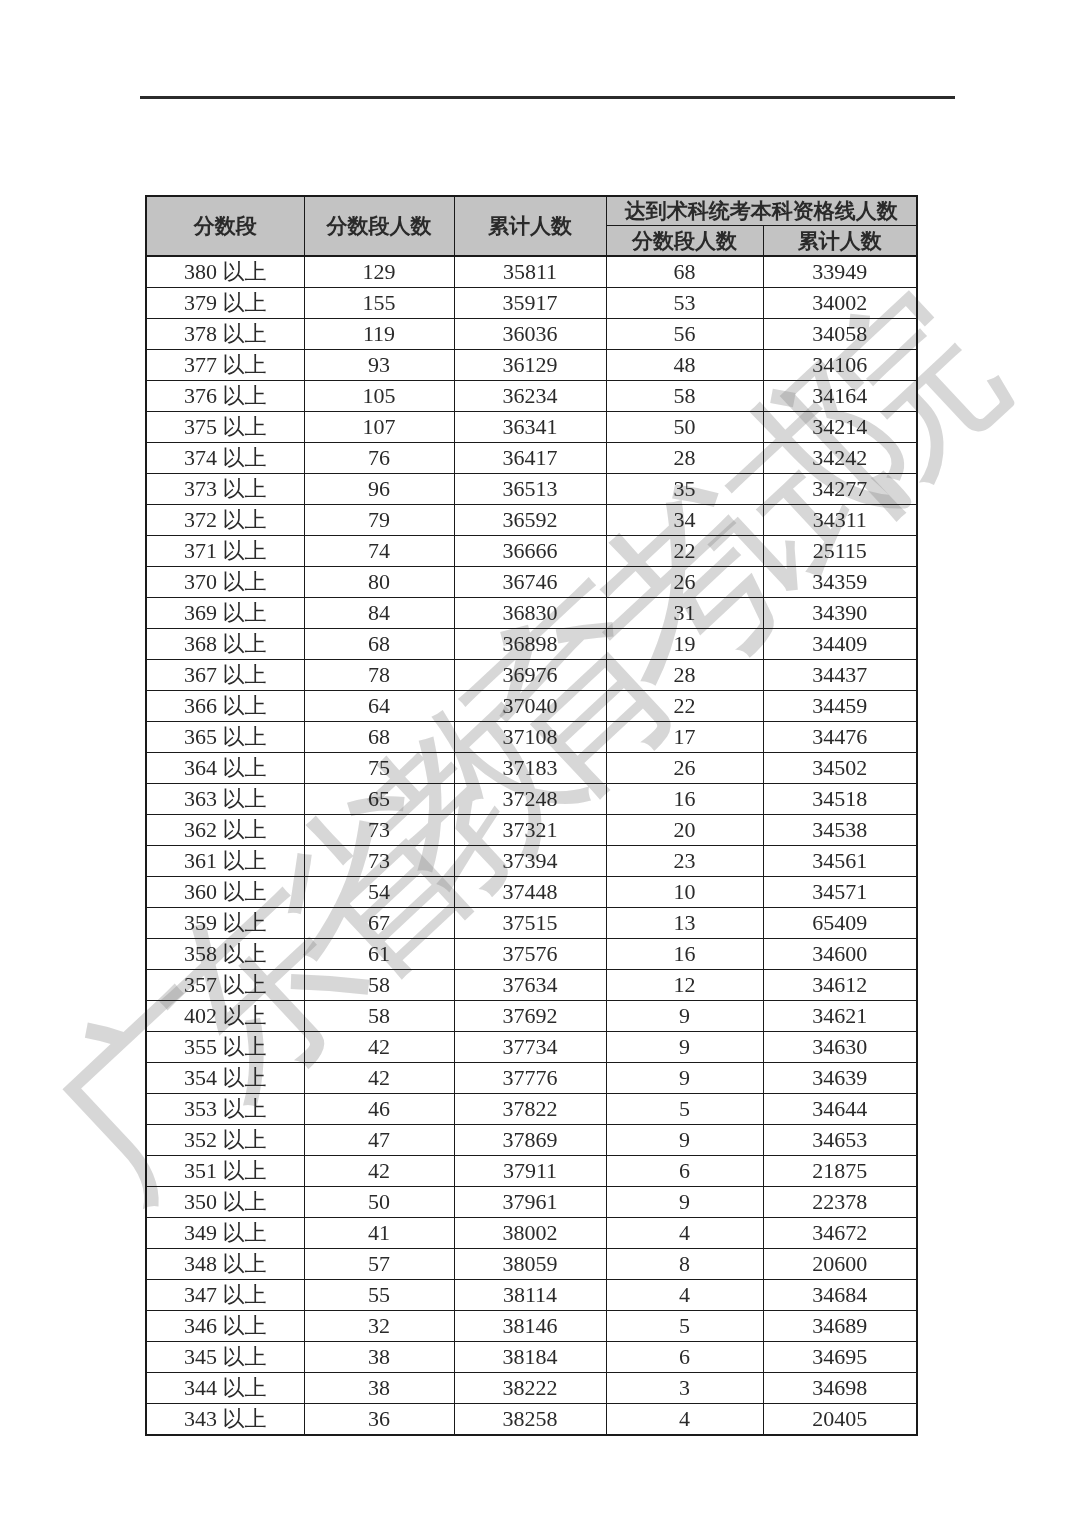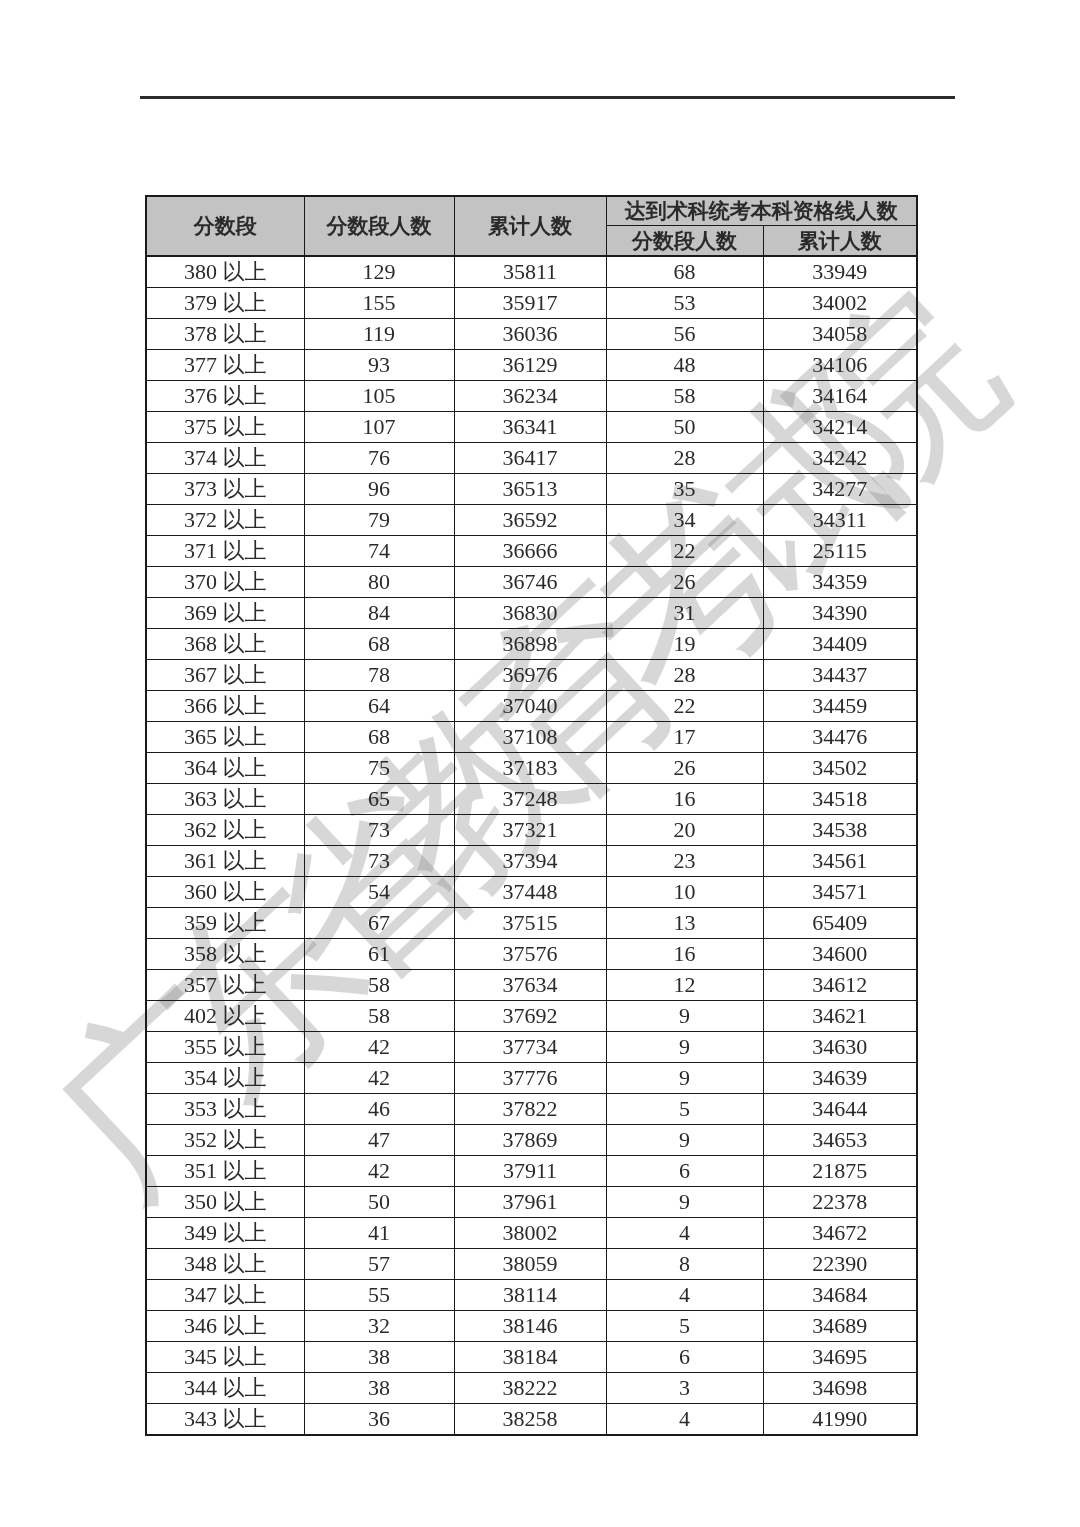--- a/index.html
+++ b/index.html
@@ -317,21 +317,21 @@
           <td>41</td>
           <td>38002</td>
           <td>4</td>
           <td>34672</td>
         </tr>
         <tr>
           <td>348 以上</td>
           <td>57</td>
           <td>38059</td>
           <td>8</td>
-          <td>22390</td>
+          <td>20600</td>
         </tr>
         <tr>
           <td>347 以上</td>
           <td>55</td>
           <td>38114</td>
           <td>4</td>
           <td>34684</td>
         </tr>
         <tr>
           <td>346 以上</td>
@@ -352,17 +352,17 @@
           <td>38</td>
           <td>38222</td>
           <td>3</td>
           <td>34698</td>
         </tr>
         <tr>
           <td>343 以上</td>
           <td>36</td>
           <td>38258</td>
           <td>4</td>
-          <td>41990</td>
+          <td>20405</td>
         </tr>
       </tbody>
   </table>
 </div>
 
 </body></html>

